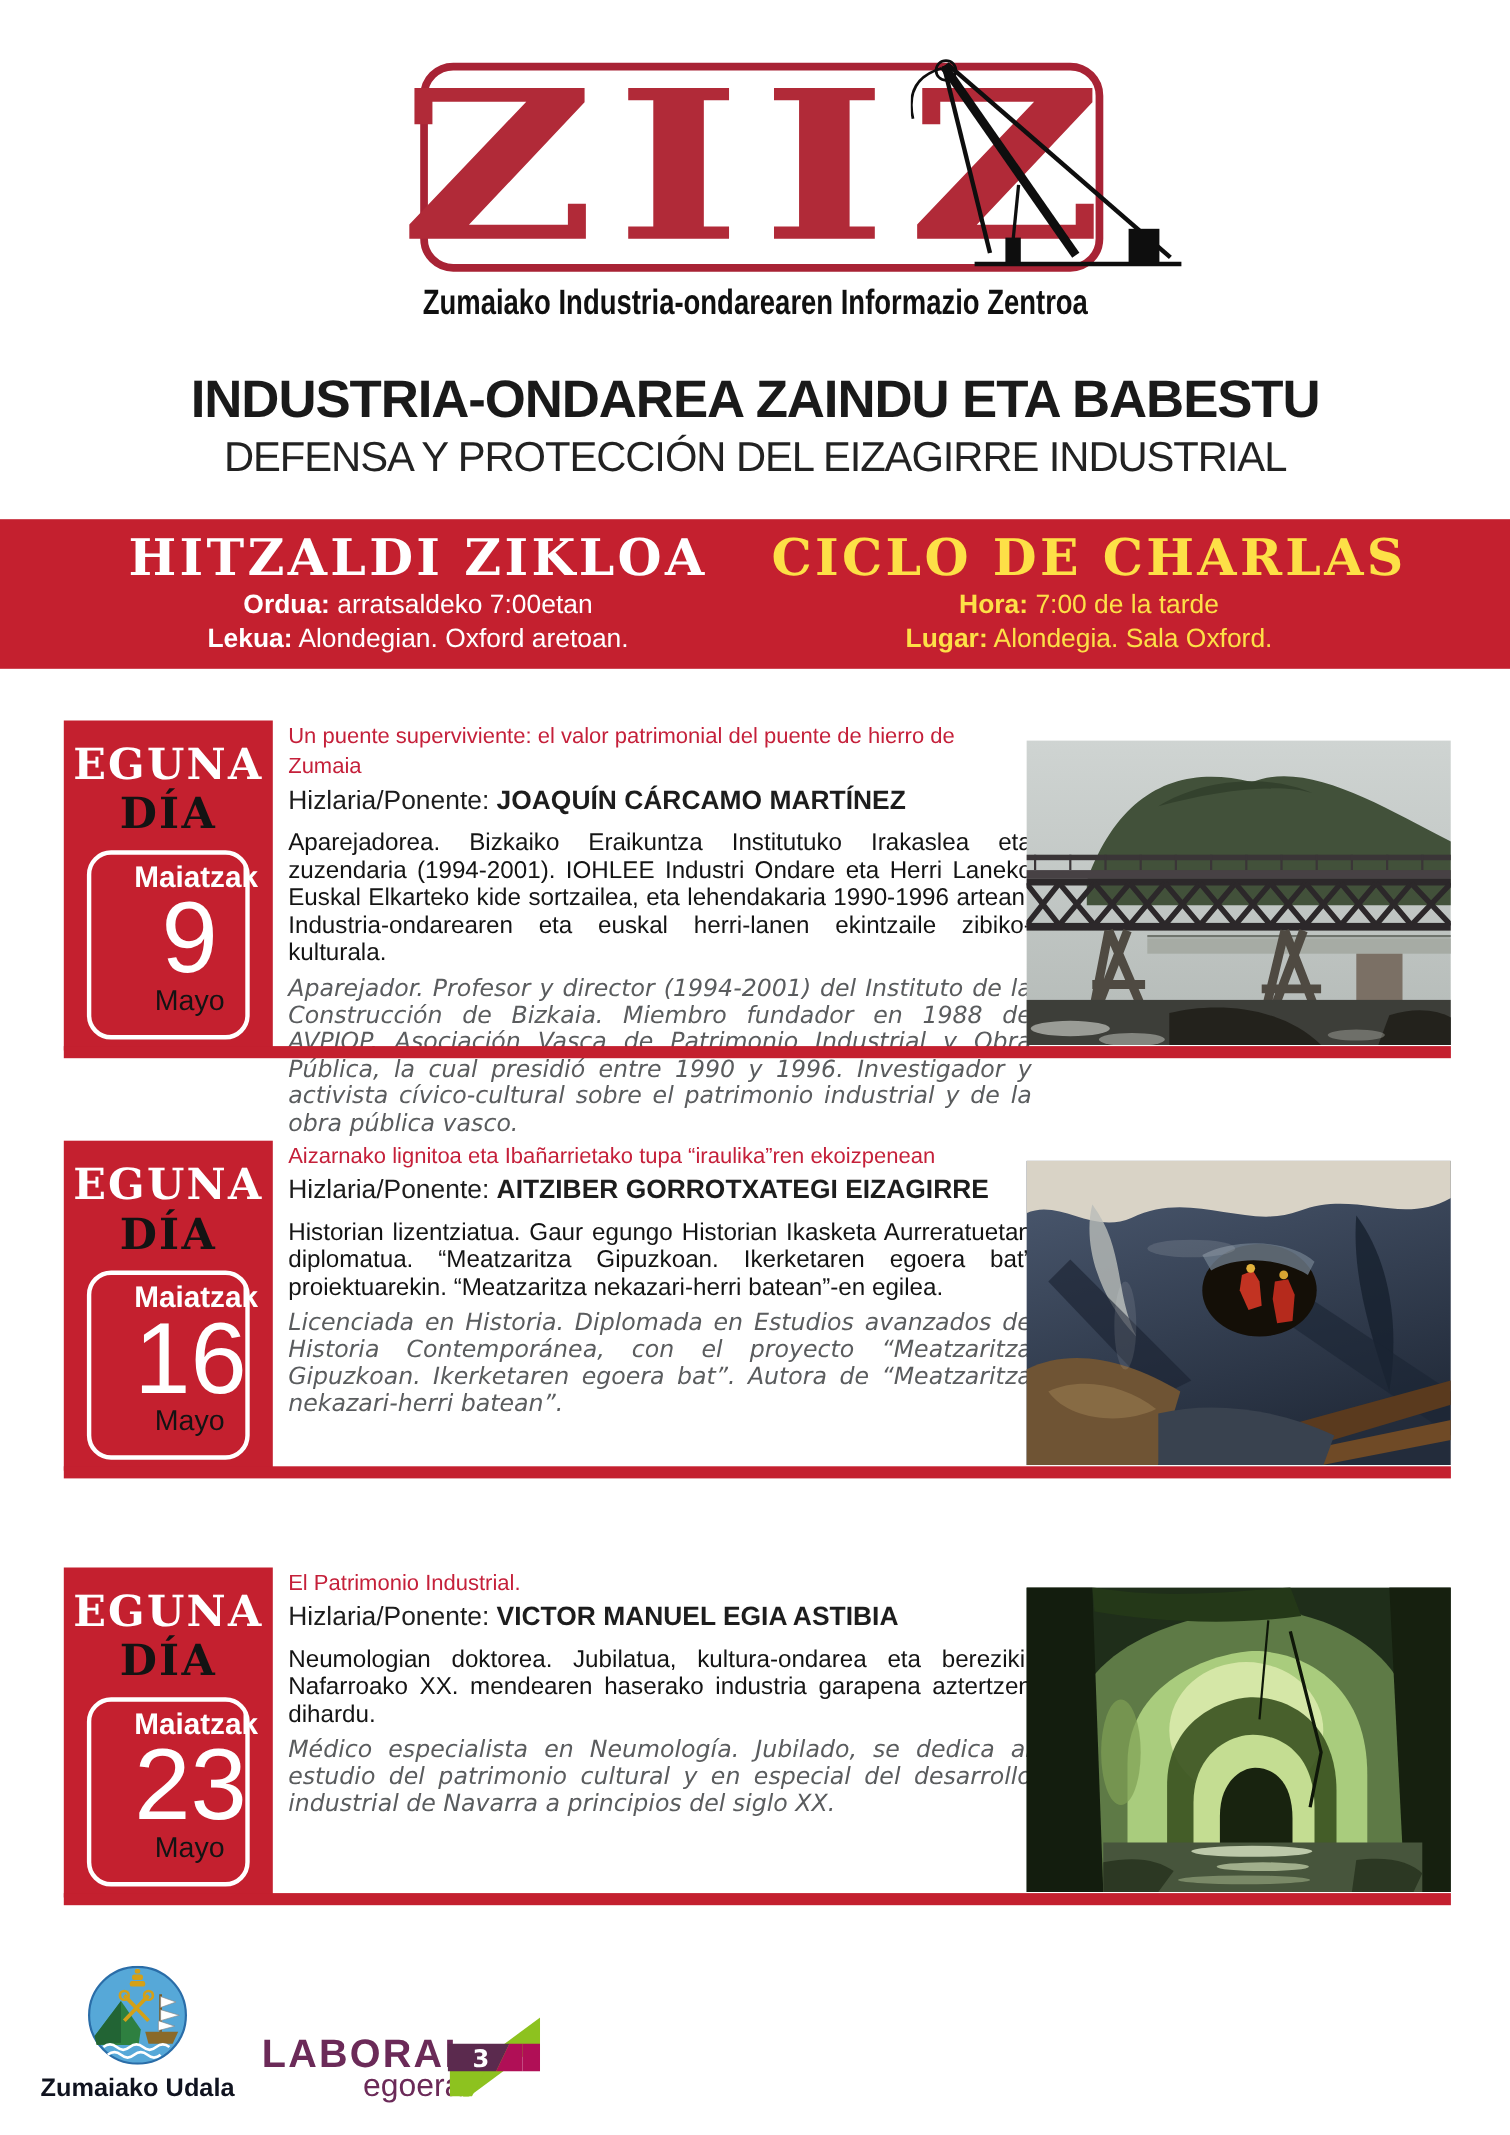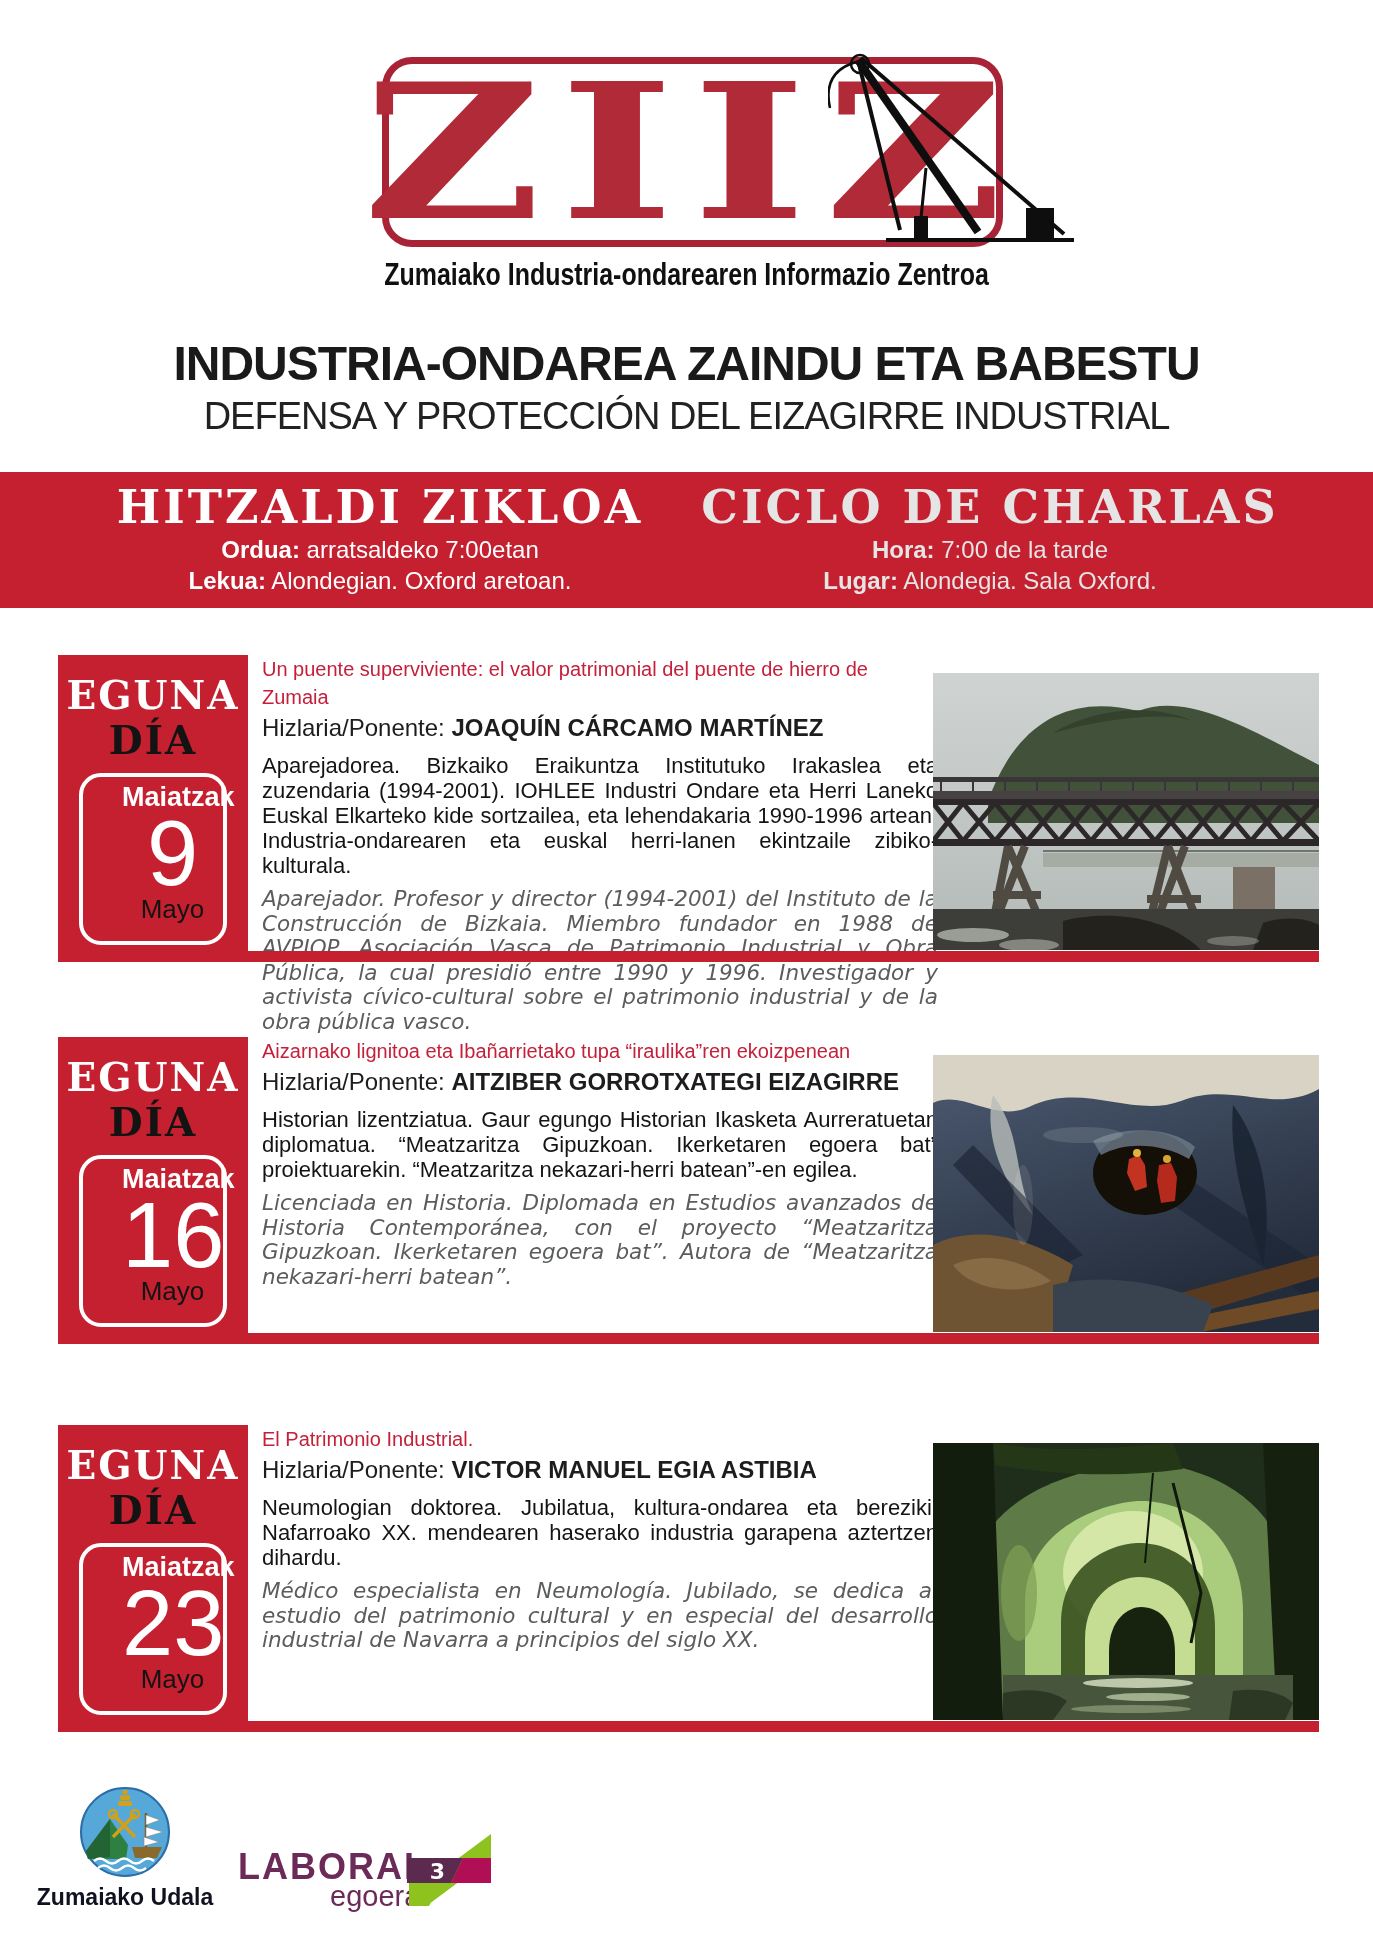--- a/index.html
+++ b/index.html
@@ -20,21 +20,21 @@
 
   
   #titles{left:0;top:336px;width:1373px;text-align:center;}
   #title-eu{margin:0;font-size:48px;font-weight:700;letter-spacing:-1px;color:#1a1a1a;}
   #title-es{margin:4px 0 0 0;font-size:38px;font-weight:400;letter-spacing:-1px;color:#222;}
 
   
   #band{left:0;top:472px;width:1373px;height:136px;background:#c4202f;}
   .band-col{position:absolute;top:8px;text-align:center;}
   #band-eu{left:60px;width:640px;color:#ffffff;}
-  #band-es{left:700px;width:580px;color:#e5e5e5;}
+  #band-es{left:700px;width:580px;color:#fde047;}
   .band-title{font-family:"DejaVu Serif",serif;font-weight:700;font-size:46px;
               letter-spacing:3px;line-height:54px;white-space:nowrap;}
   .band-line{font-size:24px;line-height:31px;}
   .band-line b{font-weight:700;}
 
   
   .card{position:absolute;left:58px;width:1261px;height:307px;}
   .daybox{position:absolute;left:0;top:0;width:190px;height:300px;background:#c4202f;
           text-align:center;}
   .eguna{font-family:"DejaVu Serif",serif;font-weight:700;font-size:39px;letter-spacing:2px;

